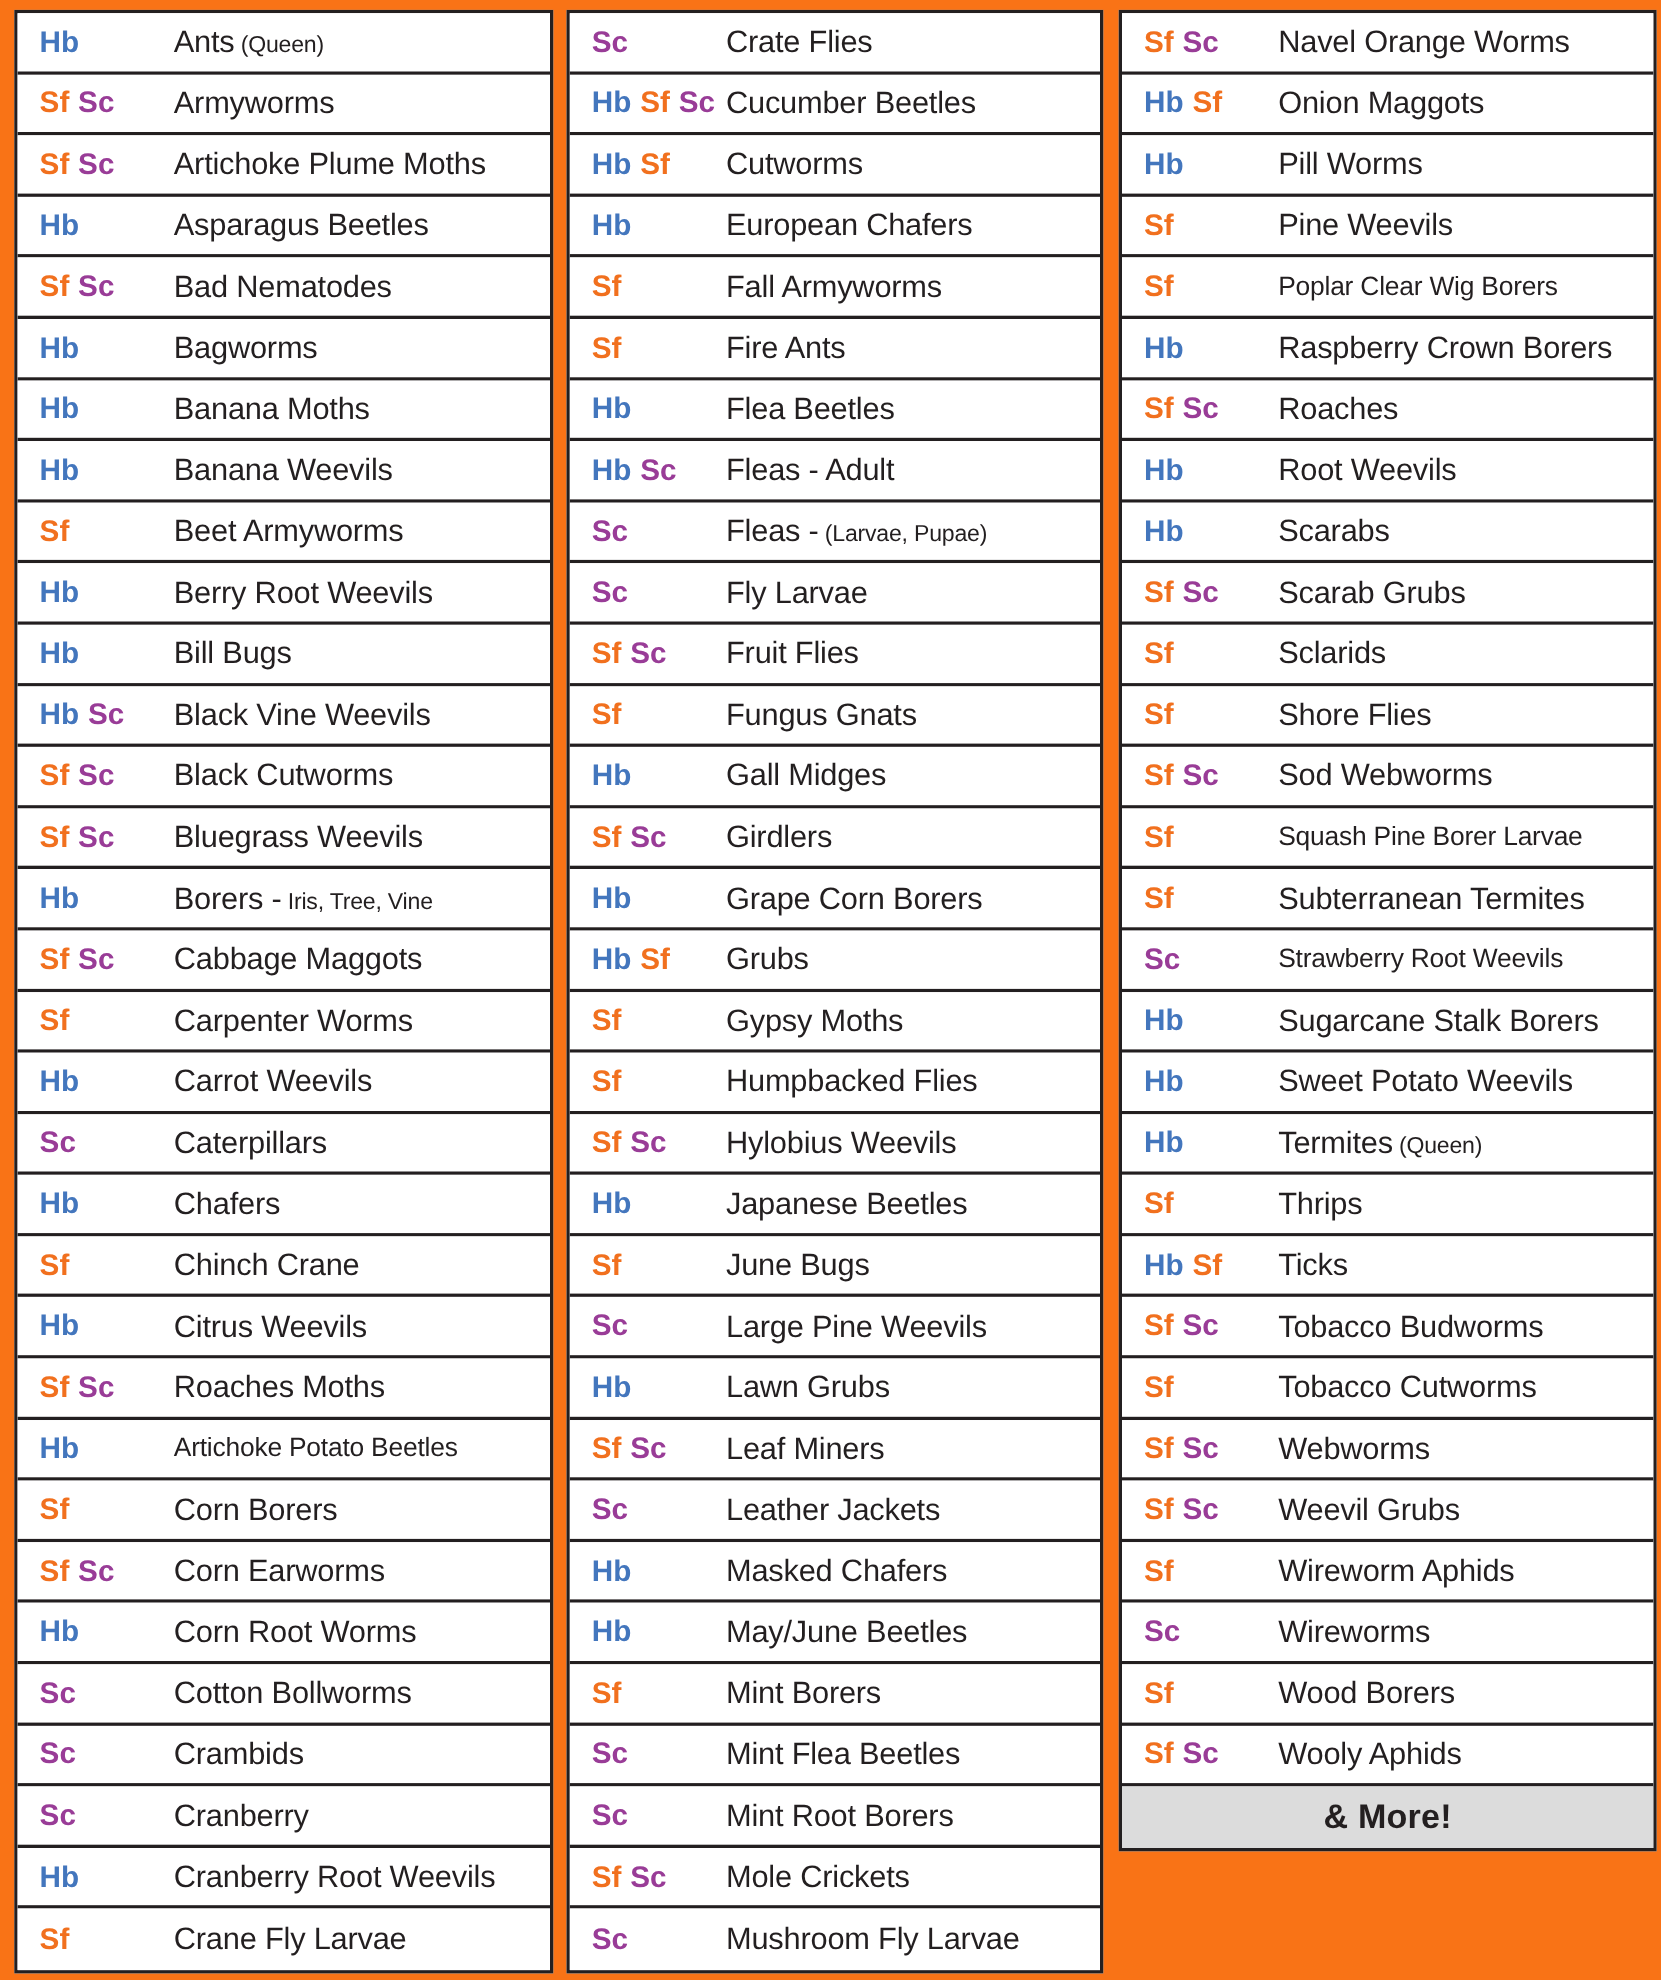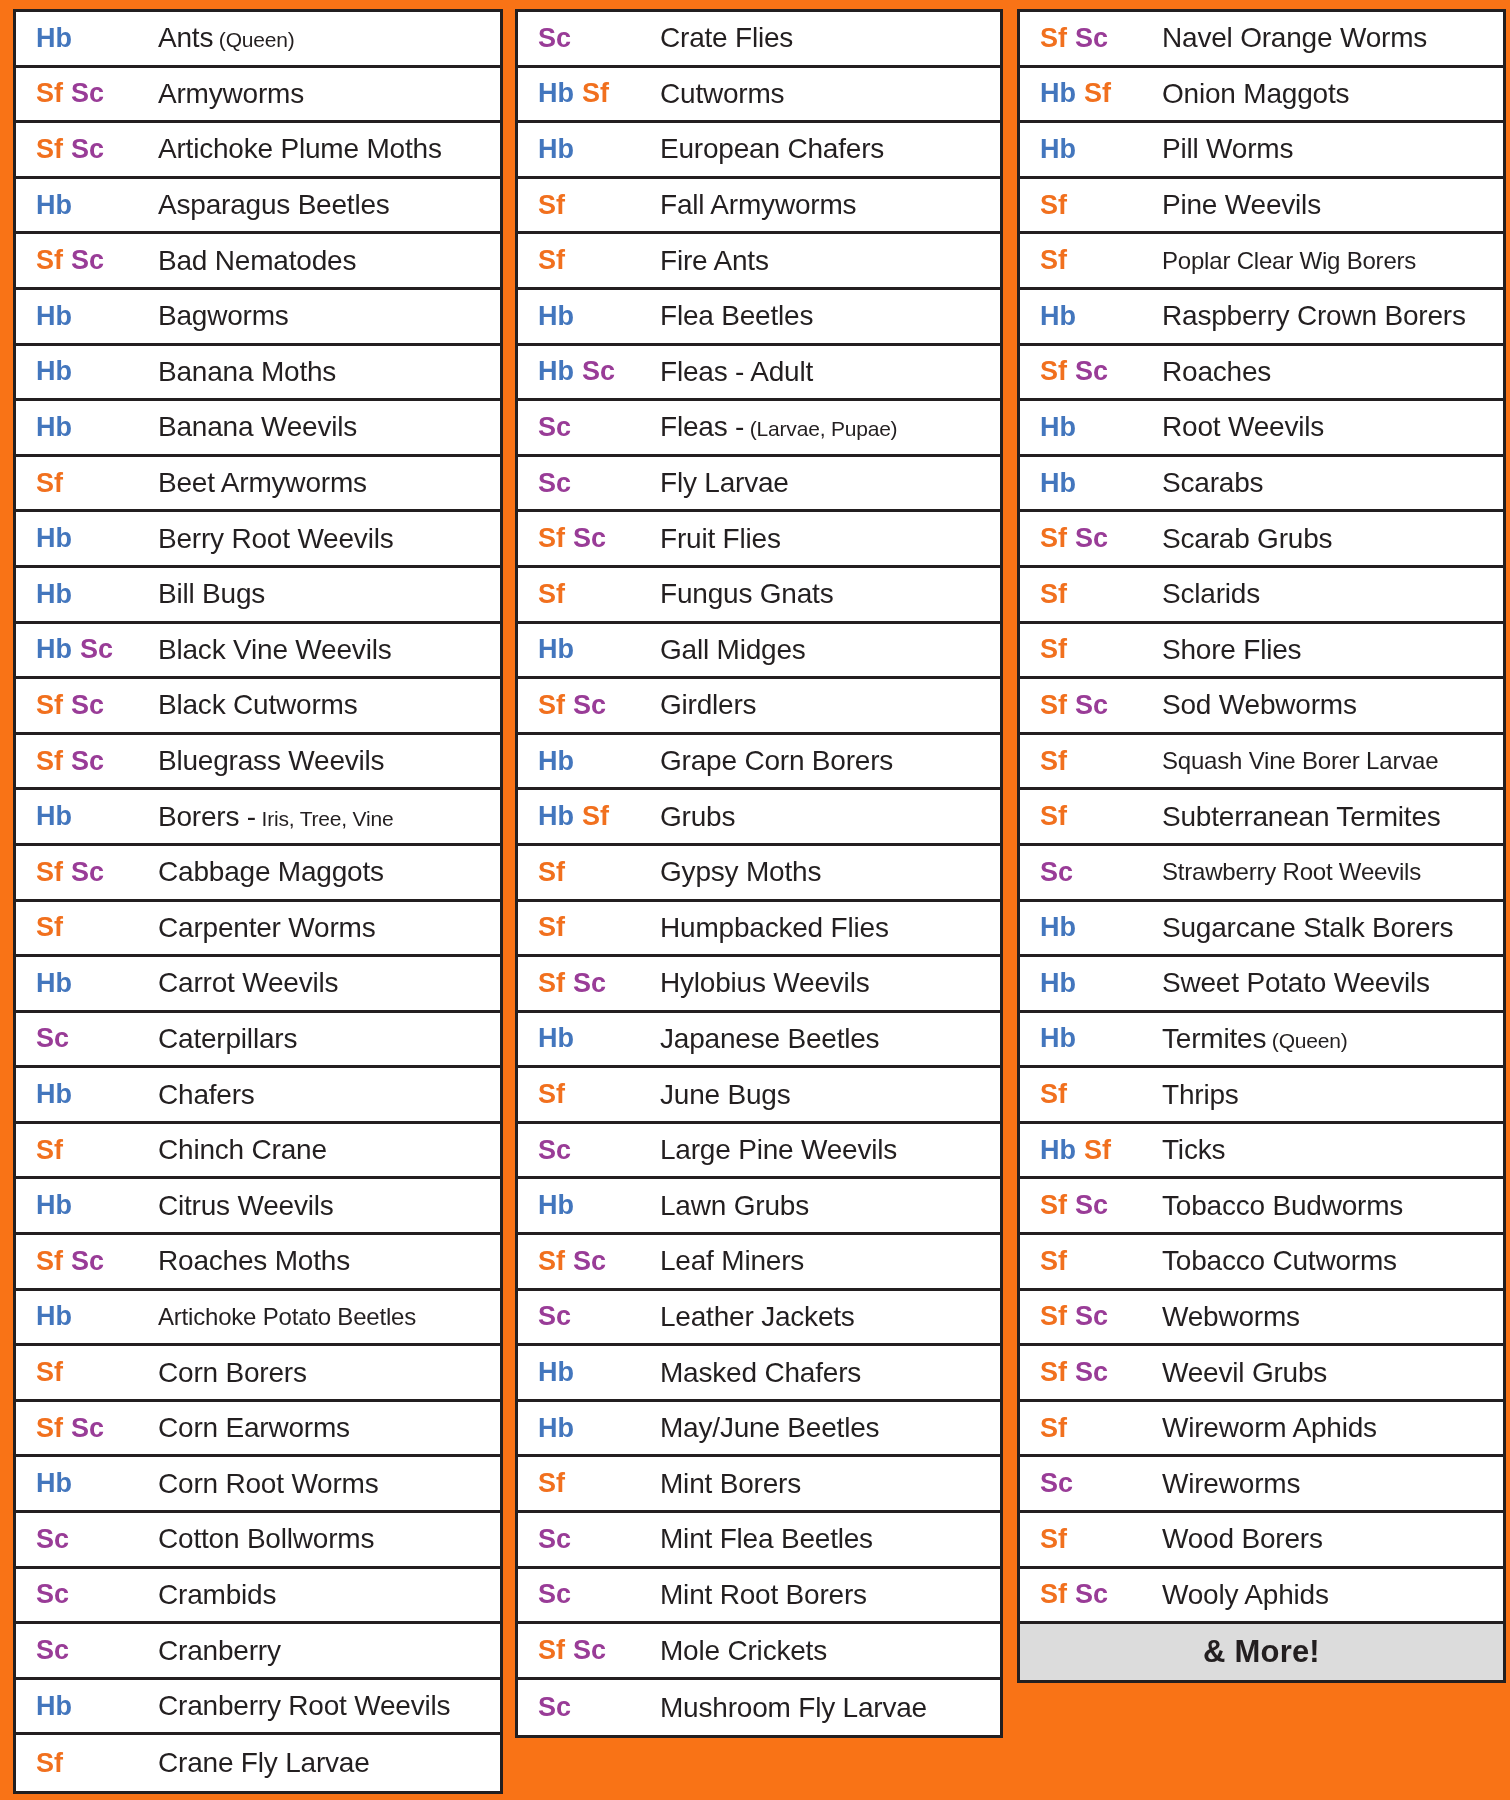--- a/index.html
+++ b/index.html
@@ -173,20 +173,24 @@
         <div class="codes"><span class="code" style="color: rgb(241, 112, 30);">Sf</span></div>
         <div class="name">Crane Fly Larvae</div>
       </div>
     </div>
   <div class="pest-table" id="table-1">
       <div class="row">
         <div class="codes"><span class="code" style="color: rgb(153, 60, 151);">Sc</span></div>
         <div class="name">Crate Flies</div>
       </div>
       <div class="row">
+        <div class="codes"><span class="code" style="color: rgb(67, 118, 189);">Hb</span><span class="code" style="color: rgb(241, 112, 30);">Sf</span><span class="code" style="color: rgb(153, 60, 151);">Sc</span></div>
+        <div class="name">Cucumber Beetles</div>
+      </div>
+      <div class="row">
         <div class="codes"><span class="code" style="color: rgb(67, 118, 189);">Hb</span><span class="code" style="color: rgb(241, 112, 30);">Sf</span></div>
         <div class="name">Cutworms</div>
       </div>
       <div class="row">
         <div class="codes"><span class="code" style="color: rgb(67, 118, 189);">Hb</span></div>
         <div class="name">European Chafers</div>
       </div>
       <div class="row">
         <div class="codes"><span class="code" style="color: rgb(241, 112, 30);">Sf</span></div>
         <div class="name">Fall Armyworms</div>
@@ -348,21 +352,21 @@
       <div class="row">
         <div class="codes"><span class="code" style="color: rgb(241, 112, 30);">Sf</span></div>
         <div class="name">Shore Flies</div>
       </div>
       <div class="row">
         <div class="codes"><span class="code" style="color: rgb(241, 112, 30);">Sf</span><span class="code" style="color: rgb(153, 60, 151);">Sc</span></div>
         <div class="name">Sod Webworms</div>
       </div>
       <div class="row">
         <div class="codes"><span class="code" style="color: rgb(241, 112, 30);">Sf</span></div>
-        <div class="name long">Squash Vine Borer Larvae</div>
+        <div class="name long">Squash Pine Borer Larvae</div>
       </div>
       <div class="row">
         <div class="codes"><span class="code" style="color: rgb(241, 112, 30);">Sf</span></div>
         <div class="name">Subterranean Termites</div>
       </div>
       <div class="row">
         <div class="codes"><span class="code" style="color: rgb(153, 60, 151);">Sc</span></div>
         <div class="name long">Strawberry Root Weevils</div>
       </div>
       <div class="row">

